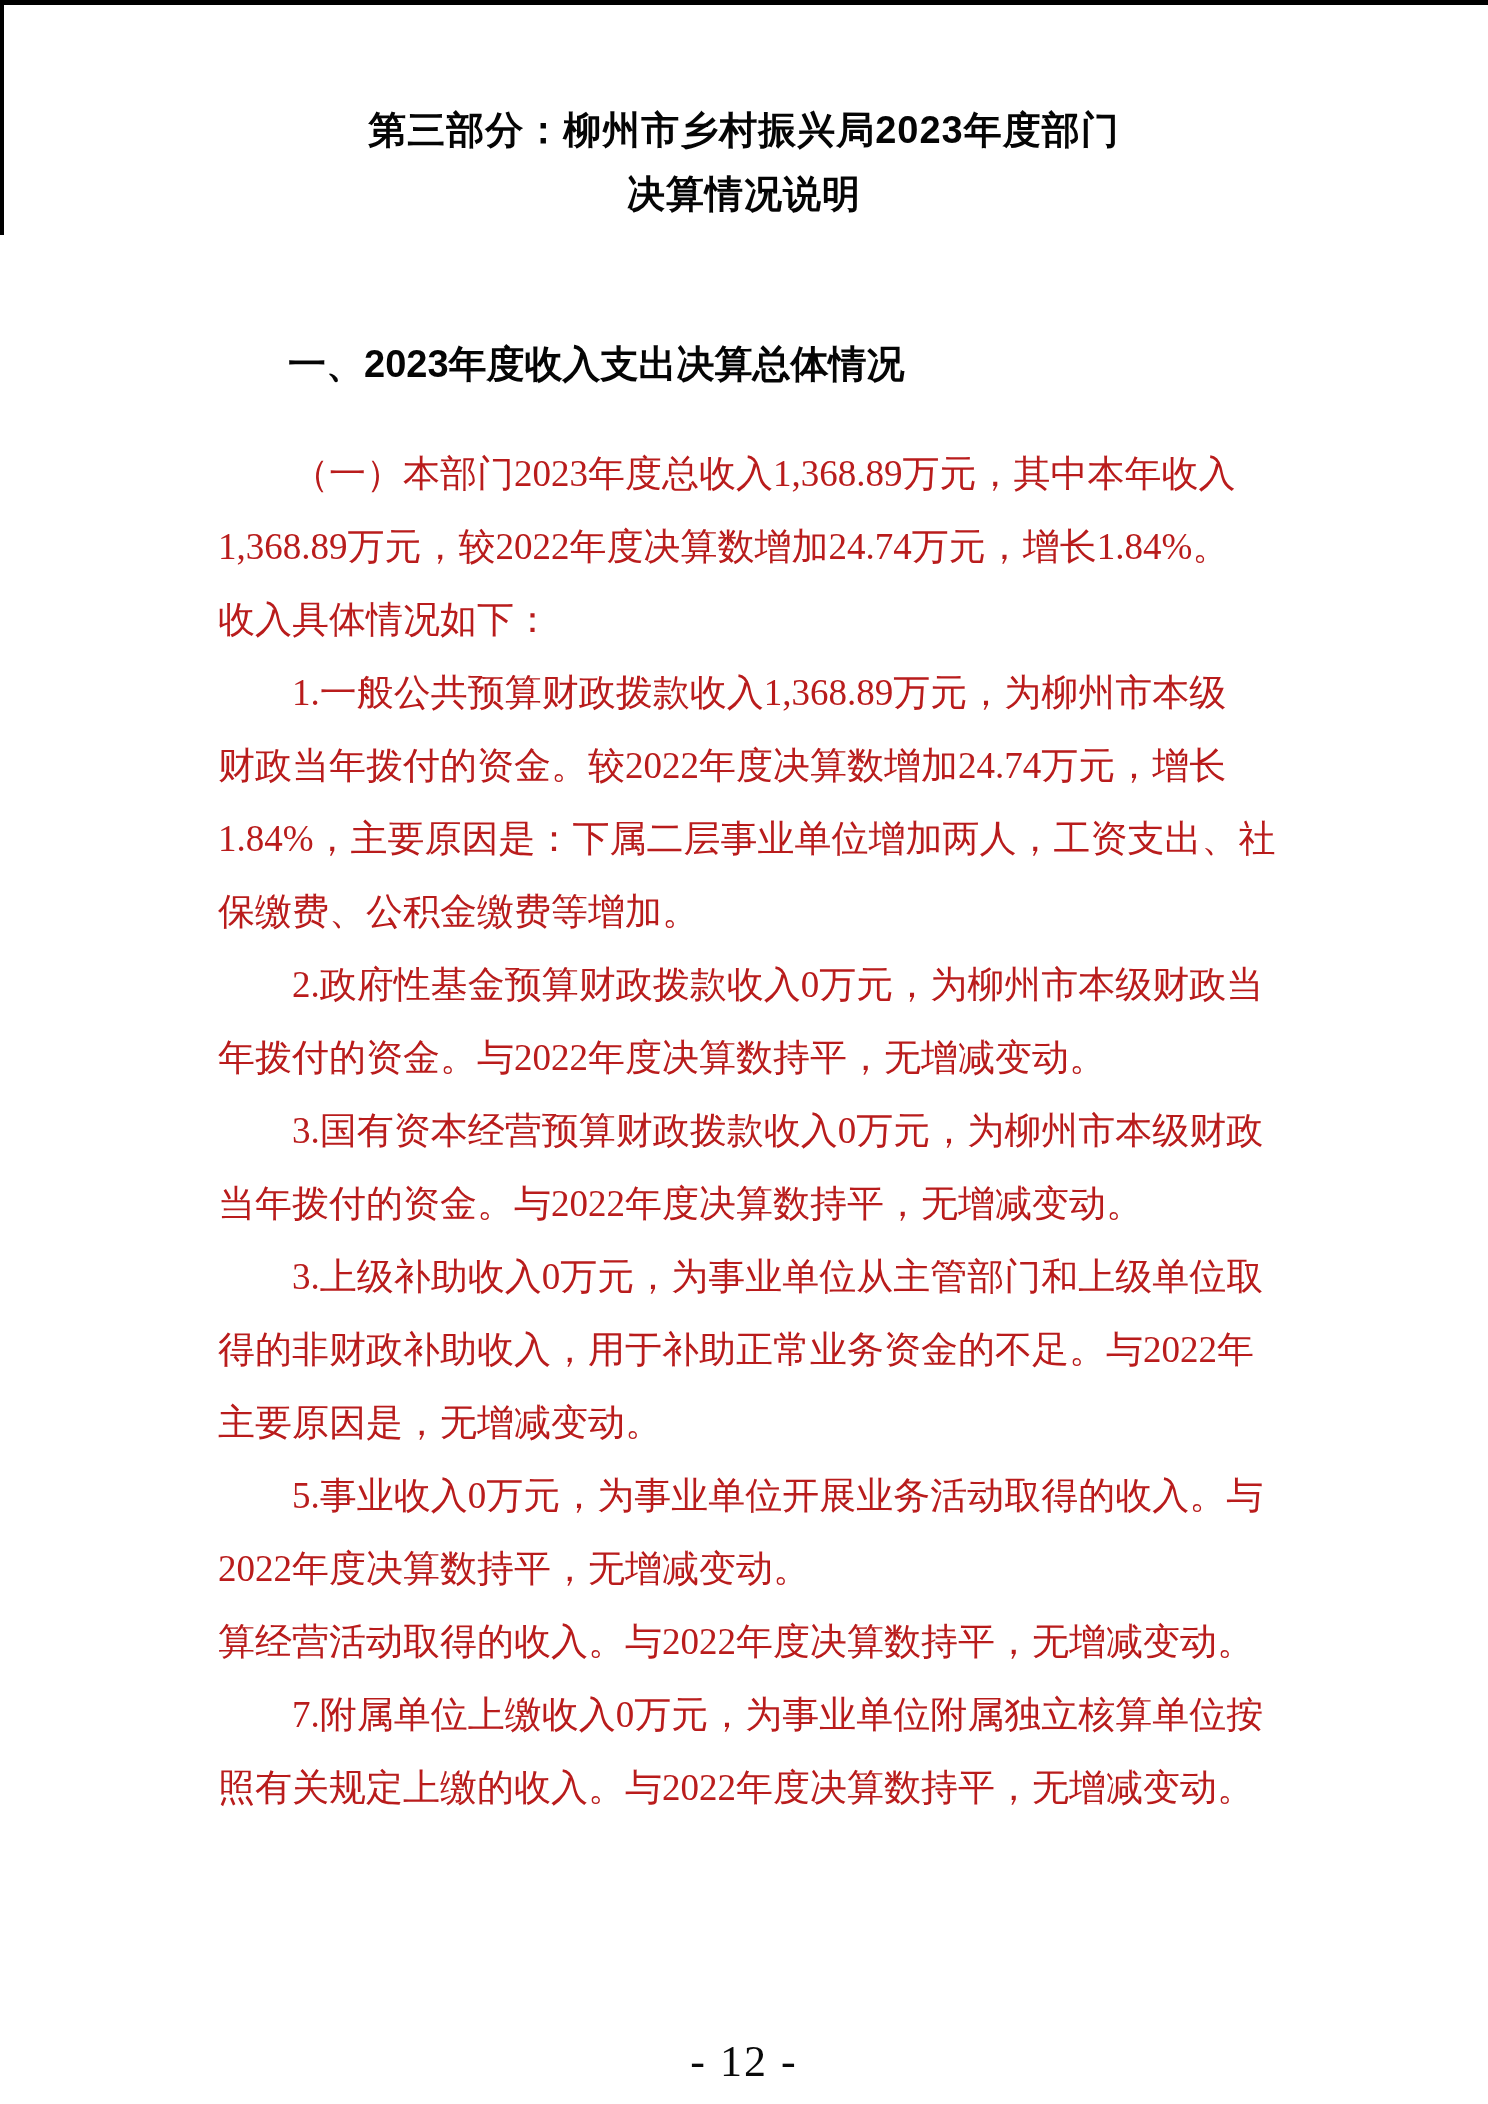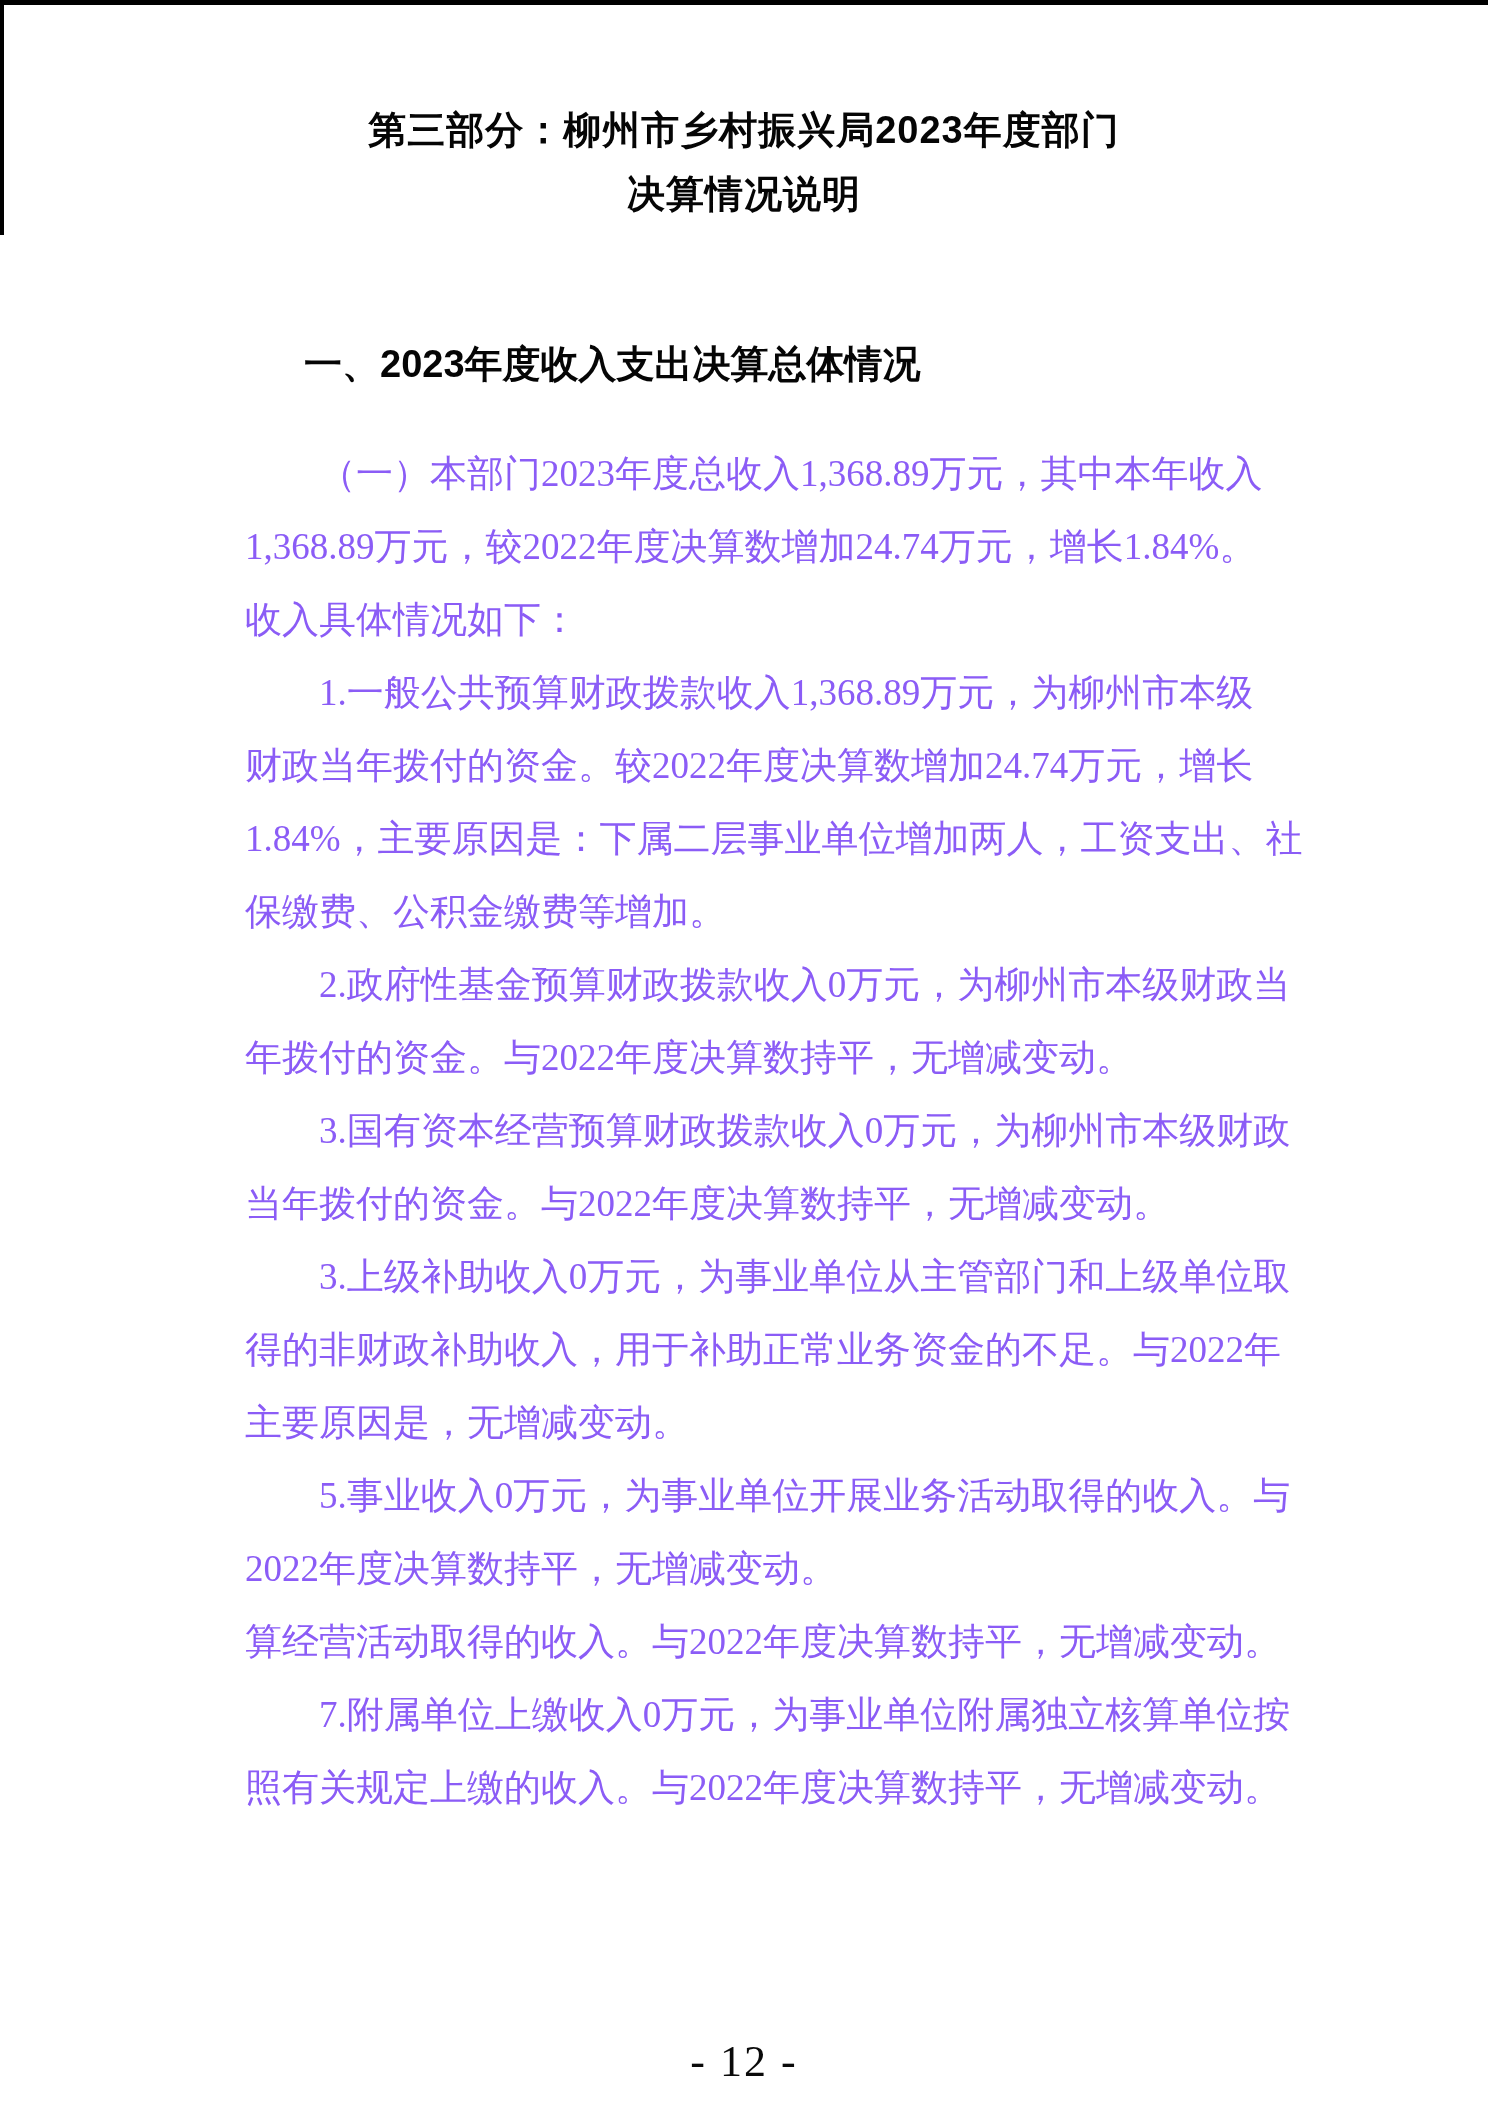--- a/index.html
+++ b/index.html
@@ -40,41 +40,40 @@
     font-family: "Liberation Sans", sans-serif;
     font-weight: 700;
     font-size: 38px;
     line-height: 64px;
     letter-spacing: 1px;
     color: #050505;
   }
   .section-heading {
     position: absolute;
     top: 340px;
-    left: 304px;
+    left: 288px;
     font-family: "Liberation Sans", sans-serif;
     font-weight: 700;
     font-size: 38px;
     line-height: 48px;
     color: #050505;
     white-space: nowrap;
   }
   .body-text {
     position: absolute;
     top: 437px;
     left: 218px;
     width: 1110px;
   }
   .body-line {
     font-size: 37px;
     line-height: 73px;
     height: 73px;
     white-space: nowrap;
-    color: #8b5cf6;
-    margin-left: 27px;
+    color: #b91c1c;
   }
   .body-line.indent {
     text-indent: 74px;
   }
   .footer-pageno {
     position: absolute;
     top: 2036px;
     left: 0;
     width: 100%;
     text-align: center;

